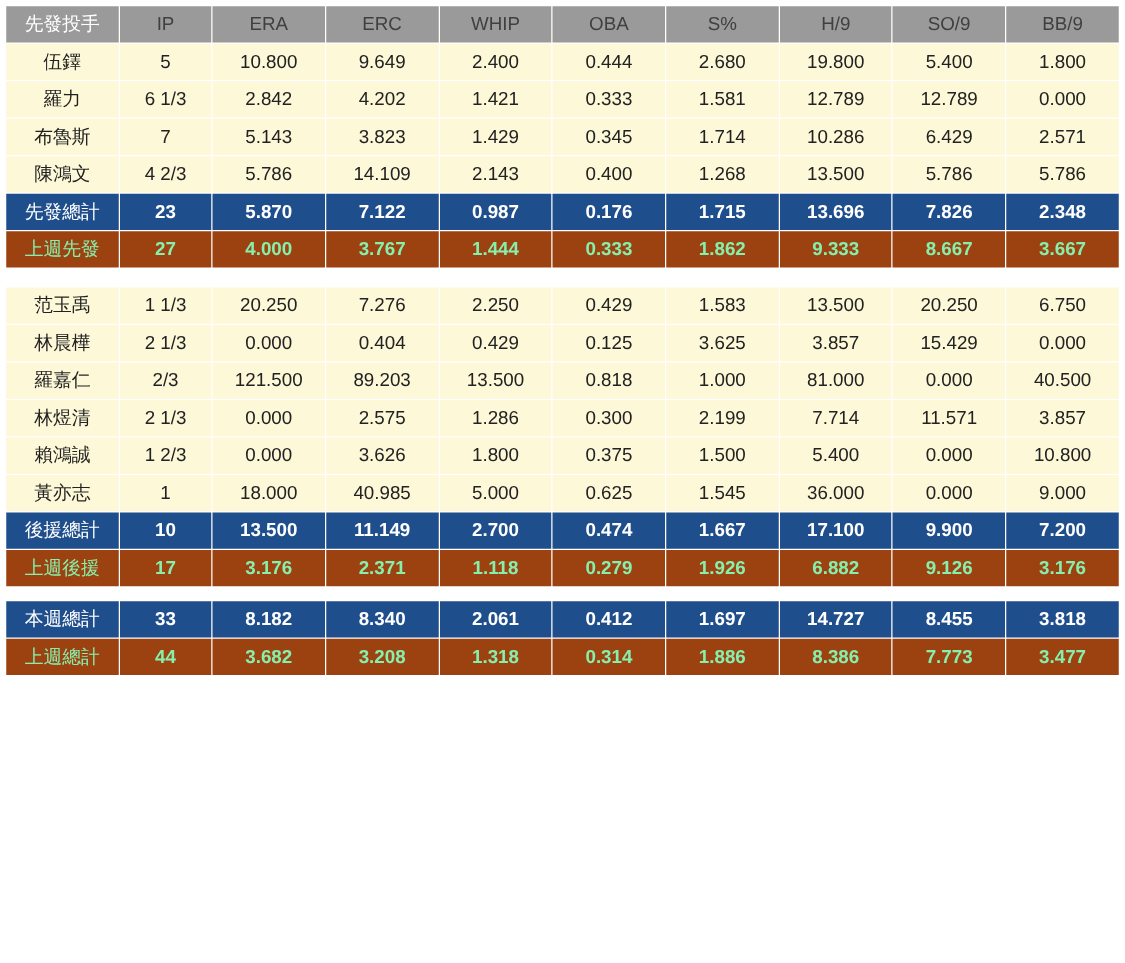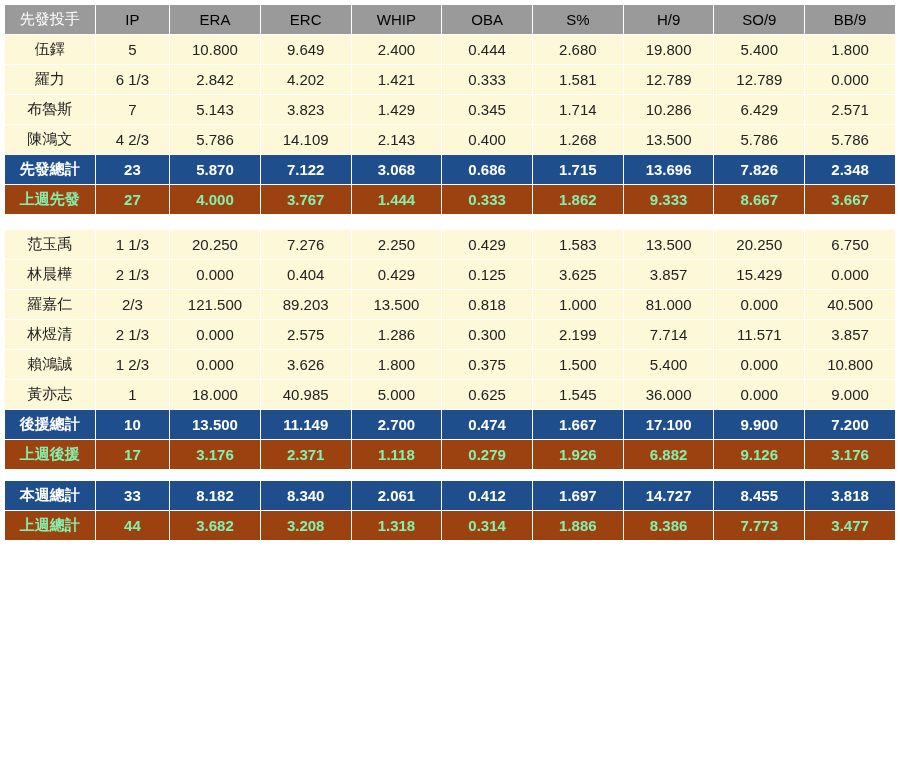--- a/index.html
+++ b/index.html
@@ -36,21 +36,21 @@
     overflow: hidden;
     white-space: nowrap;
   }
   
   col.c-name { width: 88px; }
   col.c-ip   { width: 72px; }
   col.c-rest { width: 88px; }
 
   tr.header-row td {
     background: #9a9a9a;
-    color: #000000;
+    color: #404040;
     font-size: 15px;
   }
   tr.header-row td.name-cell {
     background: #9a9a9a;
     color: #ffffff;
   }
   td.name-cell {
     background: #fdf8d8;
     color: #222222;
   }
@@ -59,21 +59,21 @@
     color: #ffffff;
     font-weight: bold;
   }
   tr.total-brown td {
     background: #9c4210;
     color: #86efac;
     font-weight: bold;
   }
   tr.total-blue td.name-cell,
   tr.total-brown td.name-cell {
-    font-weight: bold;
+    font-weight: normal;
   }
   .gap {
     height: 14px;
     line-height: 14px;
     font-size: 0;
   }
   .gap-small {
     height: 10px;
     line-height: 10px;
     font-size: 0;
@@ -156,22 +156,22 @@
             <td>1.268</td>
             <td>13.500</td>
             <td>5.786</td>
             <td>5.786</td>
           </tr>
           <tr class="total-blue">
             <td class="name-cell">先發總計</td>
             <td>23</td>
             <td>5.870</td>
             <td>7.122</td>
-            <td>3.068</td>
-            <td>0.686</td>
+            <td>0.987</td>
+            <td>0.176</td>
             <td>1.715</td>
             <td>13.696</td>
             <td>7.826</td>
             <td>2.348</td>
           </tr>
           <tr class="total-brown">
             <td class="name-cell">上週先發</td>
             <td>27</td>
             <td>4.000</td>
             <td>3.767</td>

